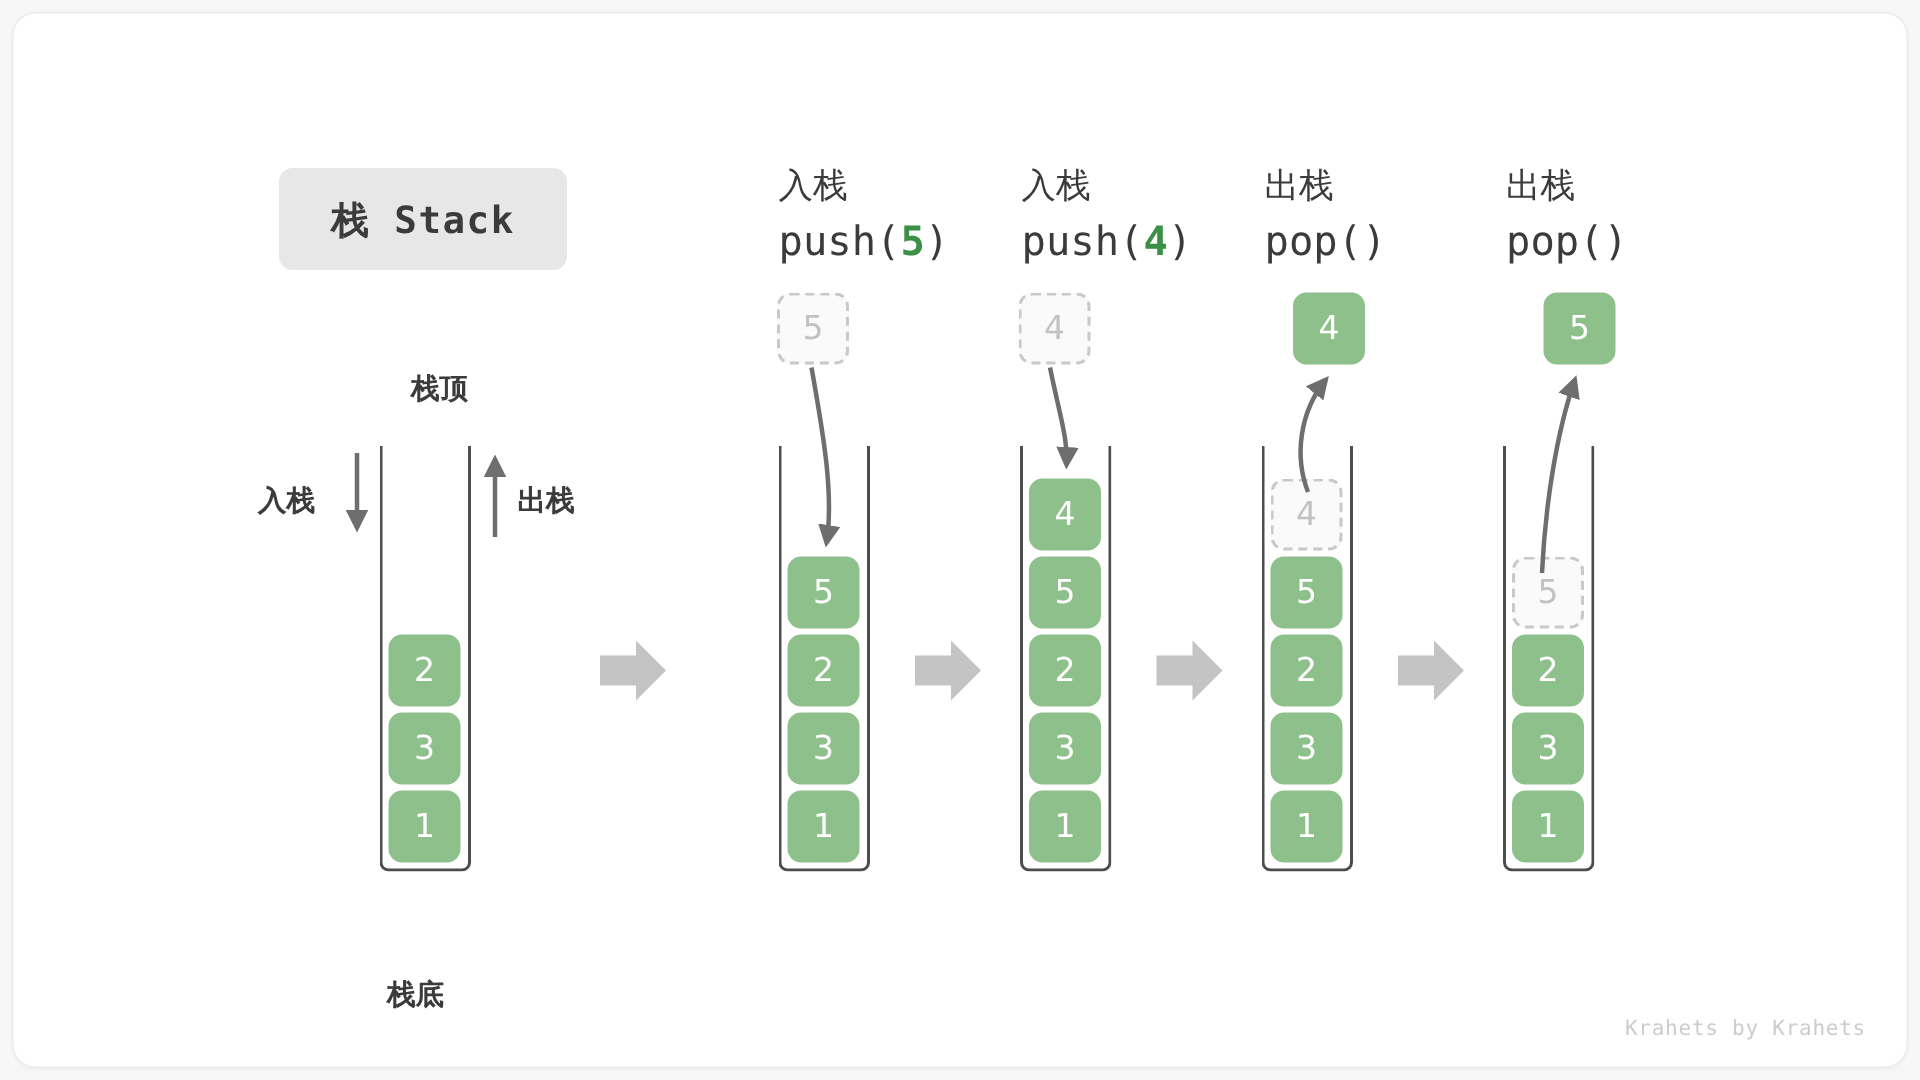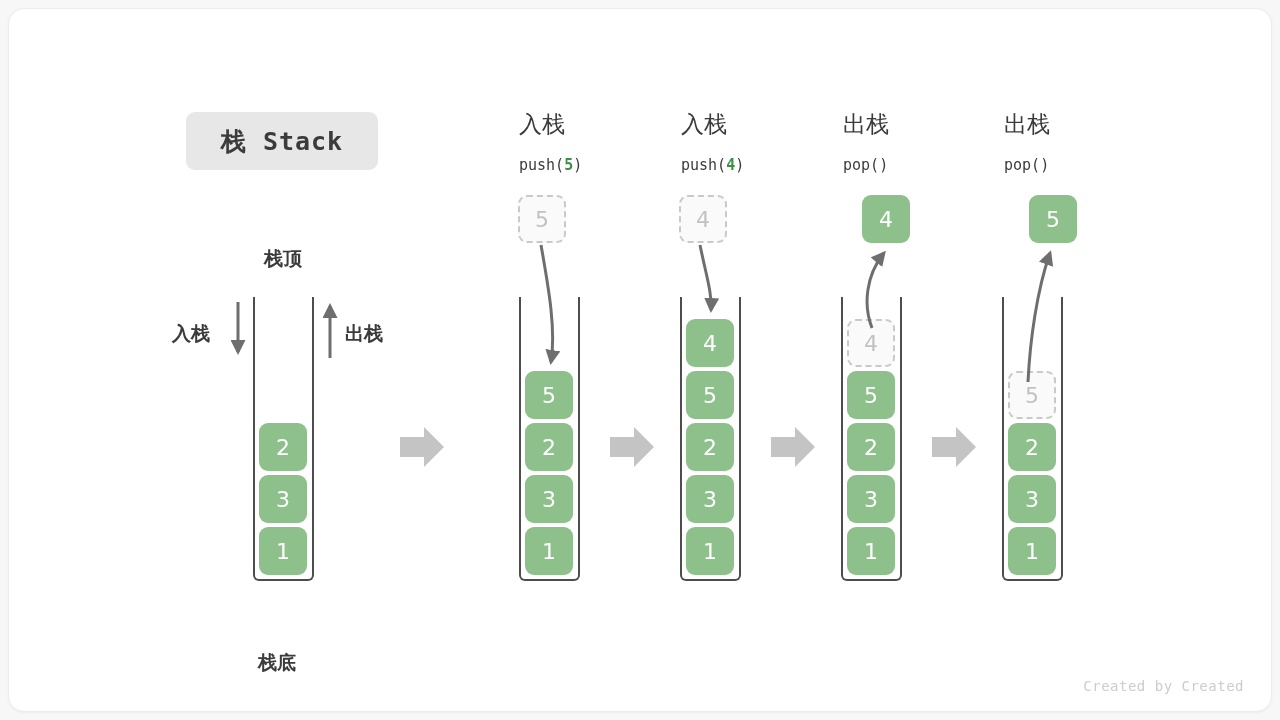--- a/index.html
+++ b/index.html
@@ -38,21 +38,21 @@
     height: 720px;
     pointer-events: none;
   }
 
   
   .title-chip {
     position: absolute;
     left: 186px;
     top: 112px;
     width: 192px;
-    height: 58px;
+    height: 68px;
     background: #e7e7e7;
     border-radius: 9px;
     display: flex;
     align-items: center;
     justify-content: center;
     font-family: "DejaVu Sans Mono", "Liberation Mono", monospace;
     font-size: 25px;
     font-weight: bold;
     color: #3b3b3b;
     letter-spacing: 1px;
@@ -73,21 +73,21 @@
     font-size: 23px;
     line-height: 38px;
     text-align: left;
   }
   .op-label .cjk {
     font-family: "DejaVu Sans", "Liberation Sans", sans-serif;
     font-size: 23px;
   }
   .op-label .code {
     font-family: "DejaVu Sans Mono", "Liberation Mono", monospace;
-    font-size: 15px;
+    font-size: 27px;
     letter-spacing: 0px;
   }
   .op-label .arg {
     color: #3c8f46;
     font-weight: bold;
   }
 
   
   .tube {
     position: absolute;
@@ -133,21 +133,21 @@
   }
 </style>
 </head>
 <body>
 
 <div id="page">
   <div class="card"></div>
 
   <div class="title-chip">栈 Stack</div>
 
-  <div class="lbl" style="left:264px; top:246px;">栈顶</div>
+  <div class="lbl" style="left:274px; top:246px;">栈顶</div>
 
   <div class="lbl" style="left:258px; top:650px;">栈底</div>
 
   <div class="lbl" style="left:172px; top:321px;">入栈</div>
 
   <div class="lbl" style="left:345px; top:321px;">出栈</div>
 
   <div class="tube" style="left:253px; top:297px; width:61px; height:284px;"></div>
   <div class="cell solid" style="left:259px; top:423px;">2</div>
   <div class="cell solid" style="left:259px; top:475px;">3</div>
@@ -245,14 +245,14 @@
       <path d="M 610 437 L 634 437 L 634 427 L 654 447 L 634 467 L 634 457 L 610 457 Z" fill="#c4c4c4"></path>
     </g>
     <g>
       <path d="M 771 437 L 795 437 L 795 427 L 815 447 L 795 467 L 795 457 L 771 457 Z" fill="#c4c4c4"></path>
     </g>
     <g>
       <path d="M 932 437 L 956 437 L 956 427 L 976 447 L 956 467 L 956 457 L 932 457 Z" fill="#c4c4c4"></path>
     </g>
   </svg>
 
-  <div class="watermark">Created by Created</div>
+  <div class="watermark">Krahets by Krahets</div>
 </div>
 
 </body></html>

